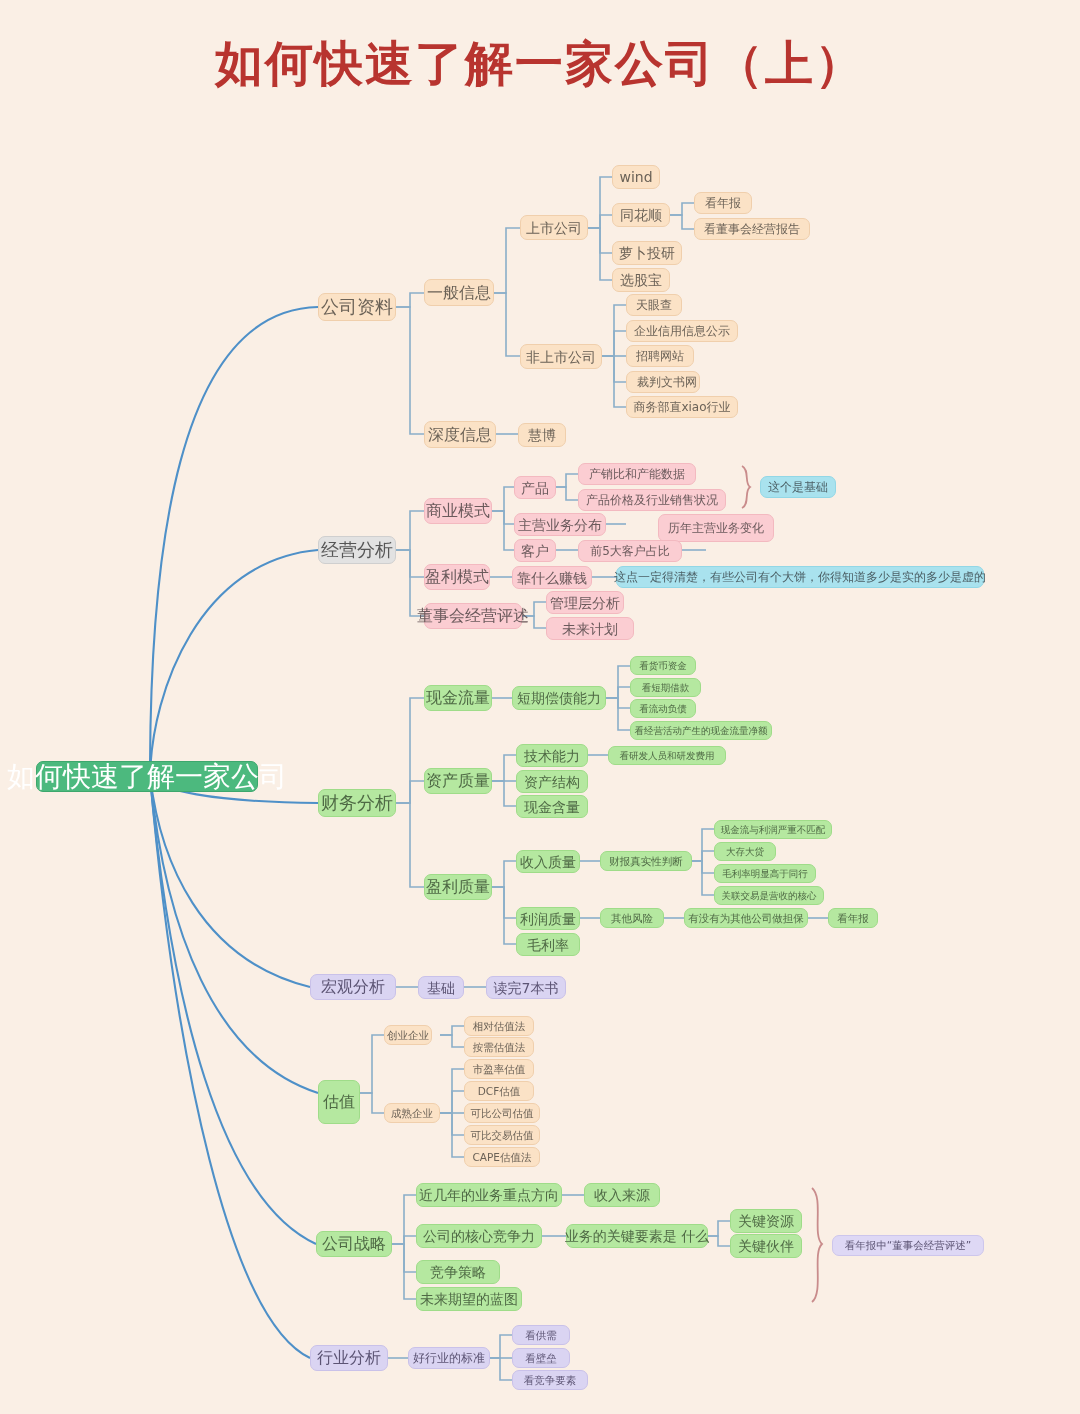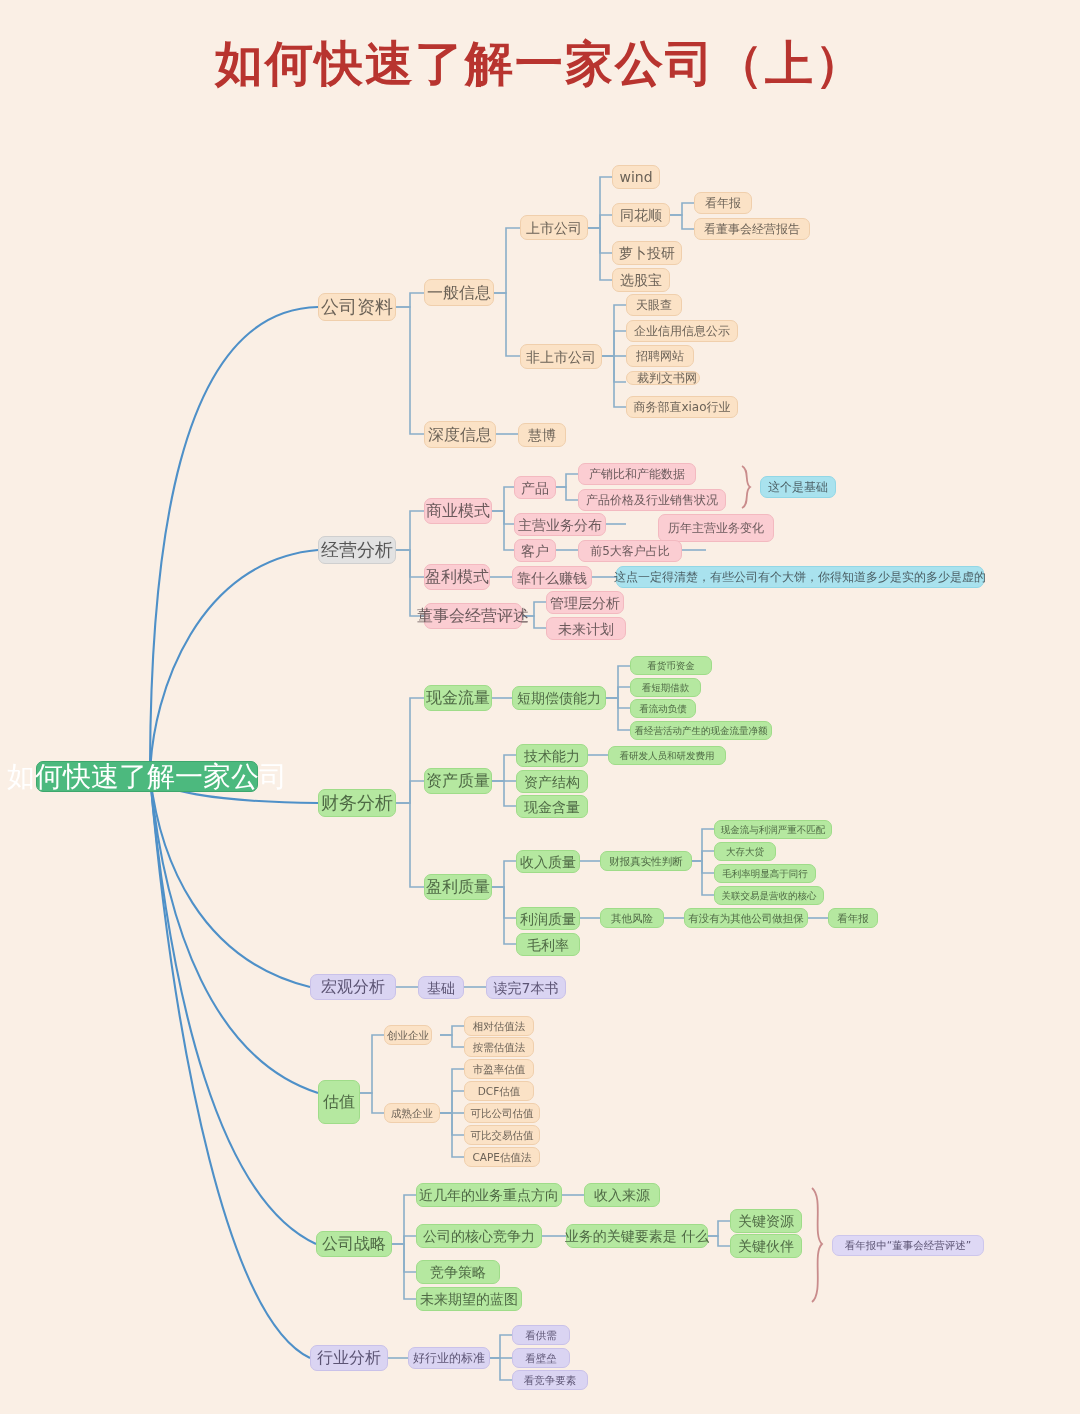--- a/index.html
+++ b/index.html
@@ -191,21 +191,21 @@
   <div class="node orange fz15" style="left:612px;top:203px;width:58px;height:24px;">同花顺</div>
   <div class="node orange fz13" style="left:694px;top:192px;width:58px;height:22px;">看年报</div>
   <div class="node orange fz13" style="left:694px;top:218px;width:116px;height:22px;">看董事会经营报告</div>
   <div class="node orange fz15" style="left:612px;top:241px;width:70px;height:24px;">萝卜投研</div>
   <div class="node orange fz15" style="left:612px;top:268px;width:58px;height:24px;">选股宝</div>
 
   <div class="node orange fz15" style="left:520px;top:344px;width:82px;height:25px;">非上市公司</div>
   <div class="node orange fz13" style="left:626px;top:294px;width:56px;height:22px;">天眼查</div>
   <div class="node orange fz13" style="left:626px;top:320px;width:112px;height:22px;">企业信用信息公示</div>
   <div class="node orange fz13" style="left:626px;top:345px;width:68px;height:22px;">招聘网站</div>
-  <div class="node orange fz13" style="left:626px;top:371px;width:74px;height:14px;padding-left:8px;">裁判文书网</div>
+  <div class="node orange fz13" style="left:626px;top:371px;width:74px;height:22px;padding-left:8px;">裁判文书网</div>
   <div class="node orange fz13" style="left:626px;top:396px;width:112px;height:22px;">商务部直xiao行业</div>
 
   <div class="node orange fz17" style="left:424px;top:421px;width:72px;height:27px;">深度信息</div>
   <div class="node orange fz15" style="left:518px;top:423px;width:48px;height:24px;">慧博</div>
 
   <div class="node gray fz19" style="left:318px;top:536px;width:78px;height:28px;">经营分析</div>
 
   <div class="node pink fz17" style="left:424px;top:498px;width:68px;height:26px;">商业模式</div>
   <div class="node pink fz15" style="left:514px;top:476px;width:42px;height:23px;">产品</div>
   <div class="node pink fz13" style="left:578px;top:463px;width:118px;height:22px;">产销比和产能数据</div>
@@ -217,27 +217,27 @@
 
   <div class="node pink fz15" style="left:514px;top:539px;width:42px;height:23px;">客户</div>
   <div class="node pink fz13" style="left:578px;top:540px;width:104px;height:22px;">前5大客户占比</div>
 
   <div class="node pink fz17" style="left:424px;top:564px;width:66px;height:26px;">盈利模式</div>
   <div class="node pink fz15" style="left:512px;top:566px;width:80px;height:23px;">靠什么赚钱</div>
   <div class="node cyan fz13" style="left:616px;top:566px;width:368px;height:22px;">这点一定得清楚，有些公司有个大饼，你得知道多少是实的多少是虚的</div>
 
   <div class="node pink fz17" style="left:424px;top:603px;width:98px;height:26px;">董事会经营评述</div>
   <div class="node pink fz15" style="left:546px;top:591px;width:78px;height:23px;">管理层分析</div>
-  <div class="node pink fz15" style="left:546px;top:617px;width:80px;height:23px;">未来计划</div>
+  <div class="node pink fz15" style="left:546px;top:617px;width:88px;height:23px;">未来计划</div>
 
   <div class="node green fz19" style="left:318px;top:789px;width:78px;height:28px;">财务分析</div>
 
   <div class="node green fz17" style="left:424px;top:685px;width:68px;height:26px;">现金流量</div>
   <div class="node green fz15" style="left:512px;top:686px;width:94px;height:24px;">短期偿债能力</div>
-  <div class="node green fz10" style="left:630px;top:656px;width:82px;height:19px;">看货币资金</div>
+  <div class="node green fz10" style="left:630px;top:656px;width:66px;height:19px;">看货币资金</div>
   <div class="node green fz10" style="left:630px;top:678px;width:71px;height:19px;">看短期借款</div>
   <div class="node green fz10" style="left:630px;top:699px;width:66px;height:19px;">看流动负债</div>
   <div class="node green fz10" style="left:630px;top:721px;width:142px;height:19px;">看经营活动产生的现金流量净额</div>
 
   <div class="node green fz17" style="left:424px;top:768px;width:68px;height:26px;">资产质量</div>
   <div class="node green fz15" style="left:516px;top:744px;width:72px;height:23px;">技术能力</div>
   <div class="node green fz10" style="left:608px;top:746px;width:118px;height:19px;">看研发人员和研发费用</div>
   <div class="node green fz15" style="left:516px;top:770px;width:72px;height:23px;">资产结构</div>
   <div class="node green fz15" style="left:516px;top:795px;width:72px;height:23px;">现金含量</div>
 

